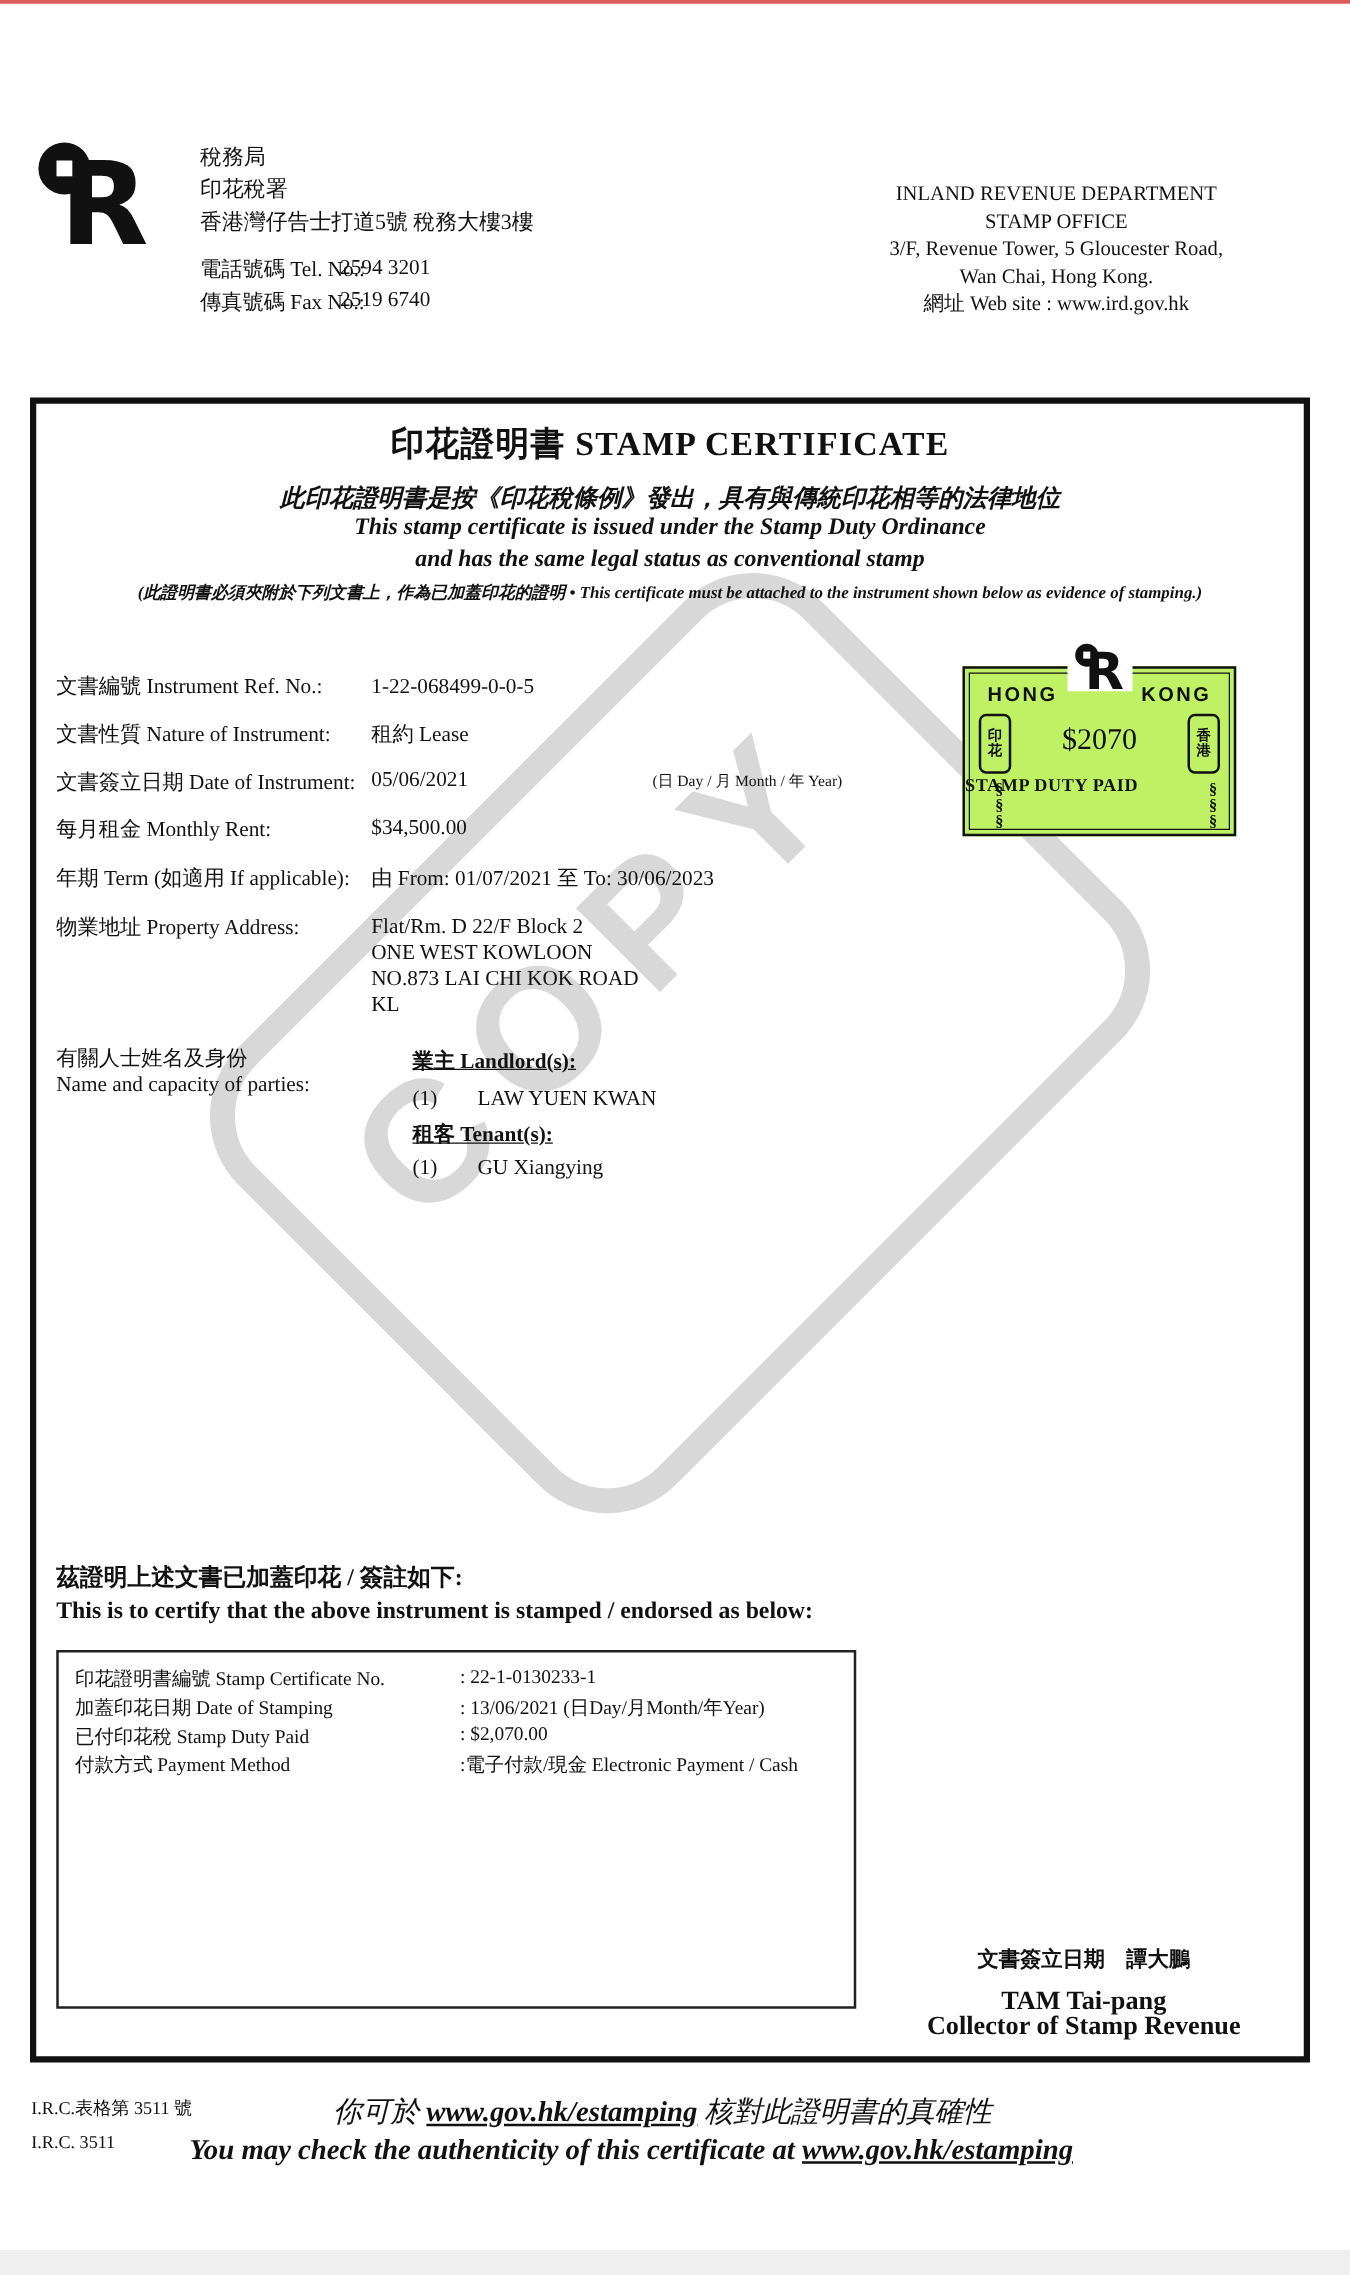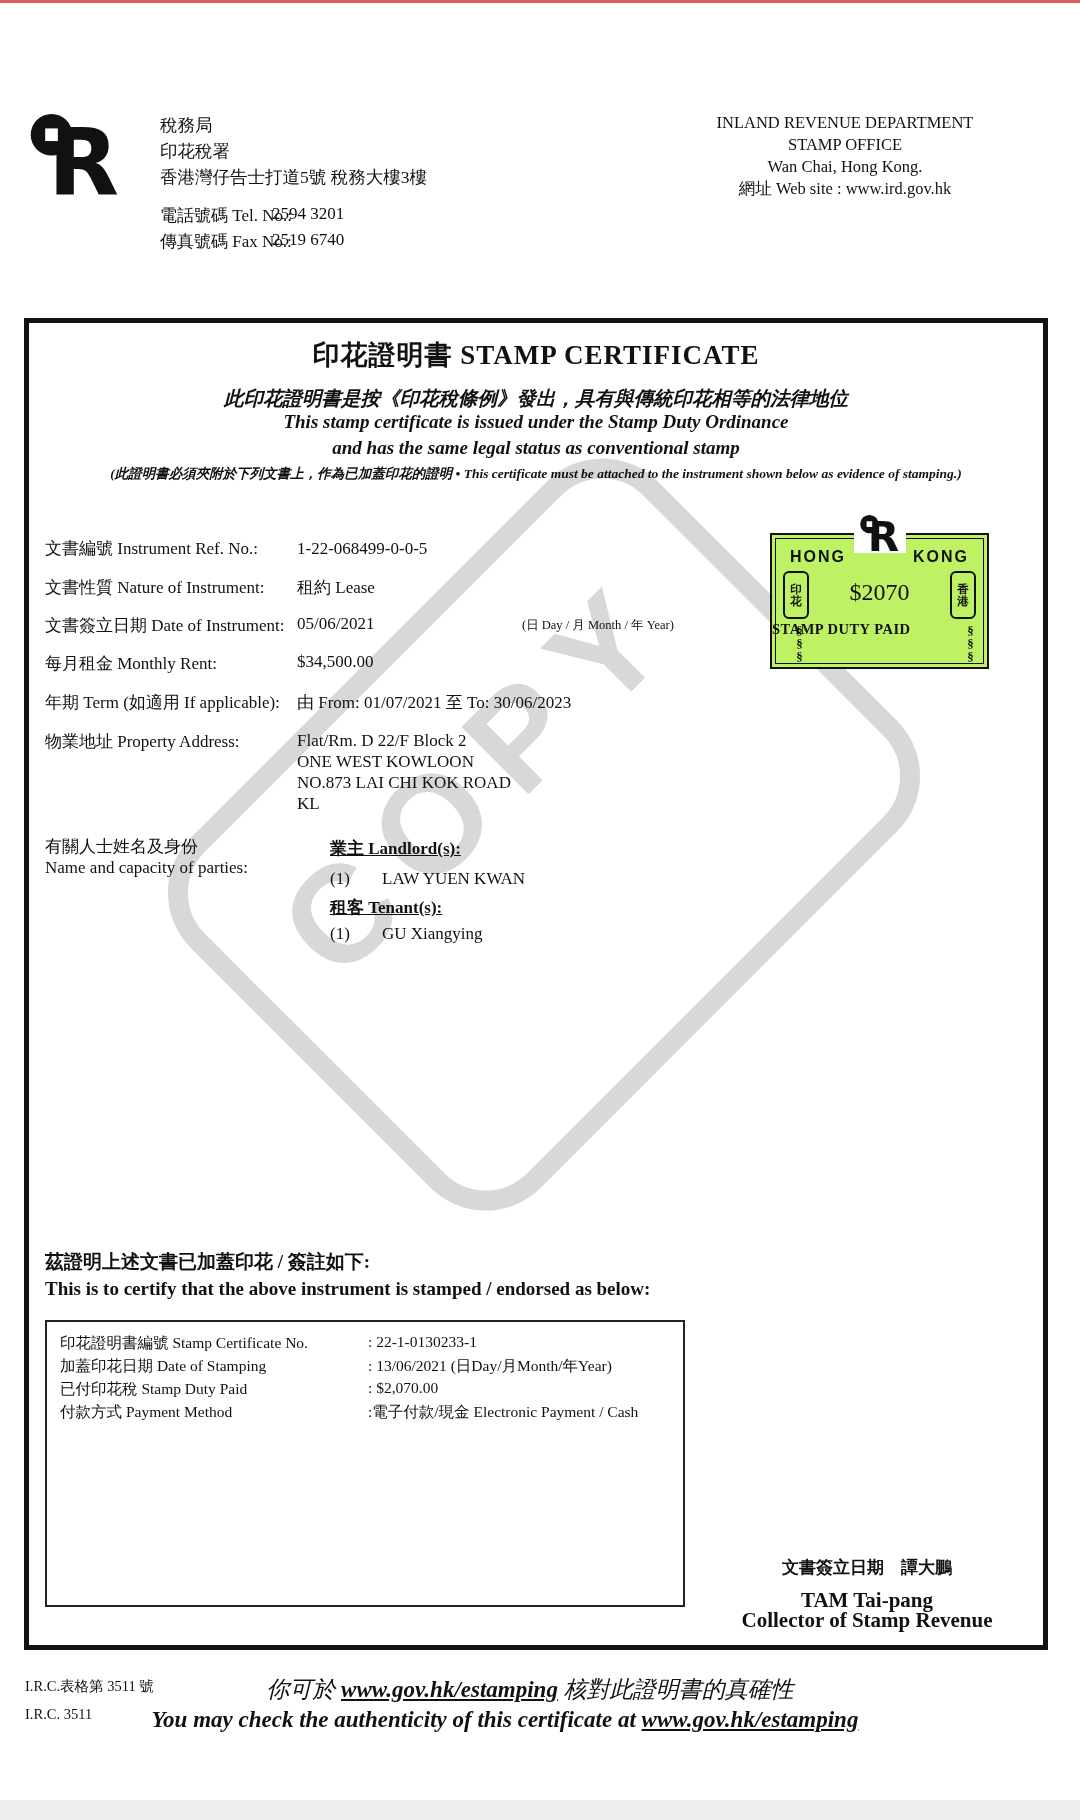--- a/index.html
+++ b/index.html
@@ -14,21 +14,21 @@
             border:20px solid #d8d8d8;border-radius:78px;transform:rotate(-45deg);z-index:1;}
   .wm-text{position:absolute;left:195px;top:690px;width:570px;height:170px;line-height:170px;
            text-align:center;transform:rotate(-45deg);z-index:1;
            font-family:"Liberation Sans","DejaVu Sans",sans-serif;font-weight:bold;
            font-size:138px;letter-spacing:26px;color:#d8d8d8;}
 
   .content{position:absolute;inset:0;z-index:2;}
 
   
   .hdr-cn{font-size:17.5px;line-height:26px;}
-  .hdr-right{text-align:center;font-size:16.5px;line-height:22px;}
+  .hdr-right{text-align:center;font-size:16.5px;line-height:22px;margin-top:32px;}
 
   
   .outer-box{position:absolute;left:24px;top:318px;width:1014px;height:1322px;border:5px solid #111;}
 
   .title{font-size:27px;font-weight:bold;letter-spacing:1px;}
   .sub-bi{font-weight:bold;font-style:italic;}
   .centerline{left:24px;width:1024px;text-align:center;}
 
   .lbl,.val{font-size:17px;white-space:nowrap;}
   .hint{font-size:12.5px;}
@@ -99,20 +99,21 @@
       <div>香港灣仔告士打道5號  稅務大樓3樓</div>
     </div>
     <span class="abs lbl" style="left:160px;top:204px">電話號碼 Tel. No.:</span>
     <span class="abs val" style="left:272px;top:204px">2594 3201</span>
     <span class="abs lbl" style="left:160px;top:230px">傳真號碼 Fax No.:</span>
     <span class="abs val" style="left:272px;top:230px">2519 6740</span>
 
     <div class="abs hdr-right" style="left:640px;top:112px;width:410px">
       <div>INLAND REVENUE DEPARTMENT</div>
       <div>STAMP OFFICE</div>
+      <div>3/F, Revenue Tower, 5 Gloucester Road,</div>
       <div>Wan Chai, Hong Kong.</div>
       <div><span>網址 Web site : </span><span>www.ird.gov.hk</span></div>
     </div>
 
     <div class="outer-box"></div>
 
     <div class="abs centerline title" style="top:337px">印花證明書  STAMP CERTIFICATE</div>
     <div class="abs centerline sub-bi" style="top:385px;font-size:19.5px">此印花證明書是按《印花稅條例》發出，具有與傳統印花相等的法律地位</div>
     <div class="abs centerline sub-bi" style="top:411px;font-size:19px">This stamp certificate is issued under the Stamp Duty Ordinance</div>
     <div class="abs centerline sub-bi" style="top:437px;font-size:19px">and has the same legal status as conventional stamp</div>

